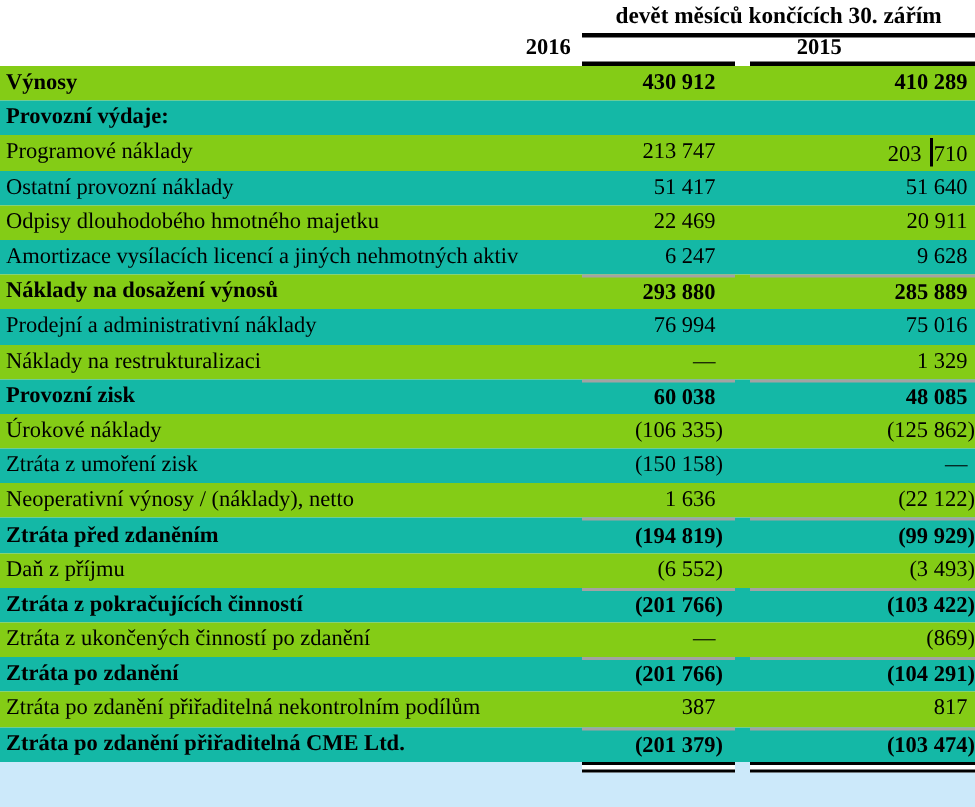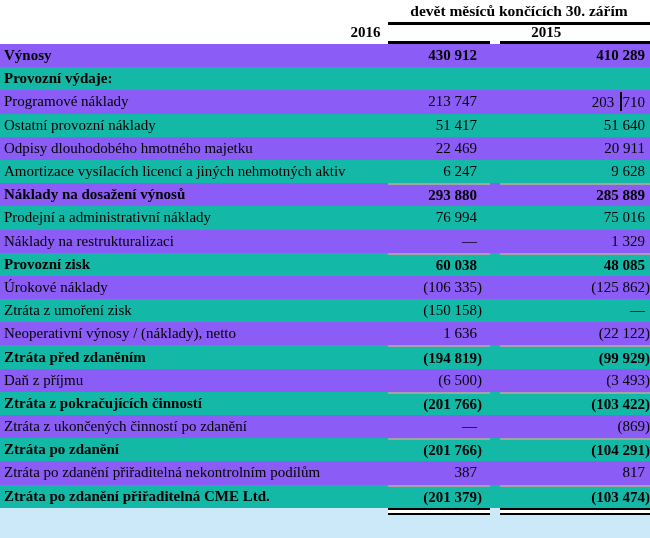--- a/index.html
+++ b/index.html
@@ -25,21 +25,21 @@
   .rule-b1 { position: absolute; left: 388px; width: 102px; top: 41px; height: 3px; background: #000; }
   .rule-b2 { position: absolute; left: 500px; width: 150px; top: 41px; height: 3px; background: #000; }
 
   
   .row { display: flex; height: 23.2px; background: #14b8a6; }
   .row > div { box-sizing: border-box; height: 100%; display: flex; align-items: center; }
   .c-label { width: 388px; padding-left: 4px; }
   .c-n1 { width: 102px; padding-right: 13px; justify-content: flex-end; }
   .c-gap { width: 10px; }
   .c-n2 { width: 150px; padding-right: 5px; justify-content: flex-end; }
-  .shaded { background: #8b5cf6; }
+  .shaded { background: #84cc16; }
   .bold { font-weight: bold; }
   .rule-top .c-n1, .rule-top .c-n2 { border-top: 2px solid #a3a3a3; }
   .neg { margin-right: -5px; white-space: nowrap; }
   .val { white-space: nowrap; }
   .caret {
     display: inline-block; width: 1.5px; height: 19px;
     background: #000; margin: 0 1px 0 2px; vertical-align: -4px;
   }
 
   
@@ -220,21 +220,21 @@
         </div>
     <div class="c-gap"></div>
     <div class="c-n2">
           <span class="val neg">(99 929)</span>
         </div>
   </div>
 
   <div class="row shaded">
     <div class="c-label">Daň z příjmu</div>
     <div class="c-n1">
-          <span class="val neg">(6 500)</span>
+          <span class="val neg">(6 552)</span>
         </div>
     <div class="c-gap"></div>
     <div class="c-n2">
           <span class="val neg">(3 493)</span>
         </div>
   </div>
 
   <div class="row bold rule-top">
     <div class="c-label">Ztráta z pokračujících činností</div>
     <div class="c-n1">

